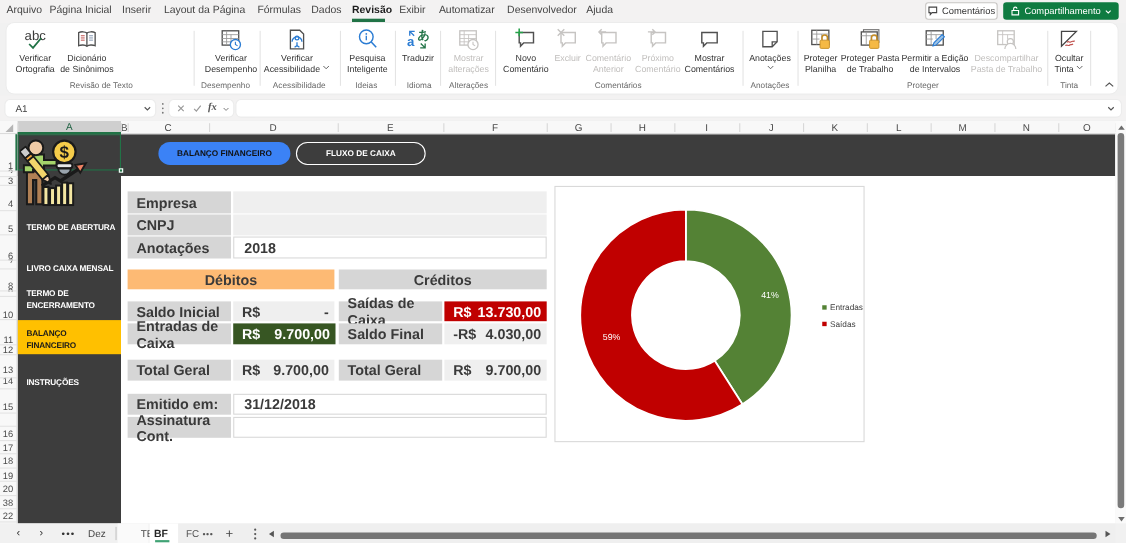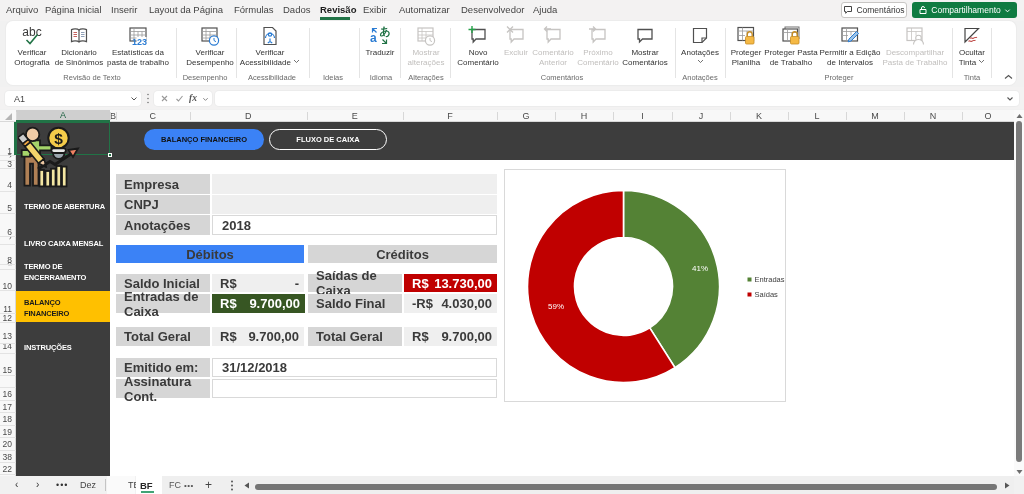--- a/index.html
+++ b/index.html
@@ -86,31 +86,20 @@
       <div class="ric">
         <svg width="22" height="22" viewBox="0 0 22 22">
           <path d="M11 5 C9.5 3.6 5.5 3.6 3.5 4.6 V16.6 C5.5 15.6 9.5 15.6 11 17 C12.5 15.6 16.5 15.6 18.5 16.6 V4.6 C16.5 3.6 12.5 3.6 11 5 Z" fill="#fff" stroke="#505050" stroke-width="1.2"></path>
           <path d="M11 5 V17" stroke="#505050" stroke-width="1.2"></path>
           <path d="M5.5 7.5 h3.5 M5.5 9.5 h3.5 M5.5 11.5 h3.5" stroke="#c0504d" stroke-width="0.9"></path>
           <path d="M13 7.5 h3.5 M13 9.5 h3.5 M13 11.5 h3.5" stroke="#8496b0" stroke-width="0.9"></path>
         </svg>
       </div>
       <div class="rlb">Dicionário<br>de Sinônimos</div>
     </div>
-<div class="rbtn" style="left:92px;width:80px">
-      <div class="ric">
-        <svg width="22" height="22" viewBox="0 0 22 22">
-          <rect x="3" y="3" width="16" height="13" fill="#fff" stroke="#505050" stroke-width="1.2"></rect>
-          <path d="M3 6.5 h16 M7 3 v13 M11 6.5 v9.5 M15 6.5 v9.5 M3 10 h16 M3 13 h16" stroke="#9a9a9a" stroke-width="0.8"></path>
-          <rect x="9.5" y="12" width="10" height="8" fill="#fff"></rect>
-          <text x="20" y="19.5" font-size="9" font-weight="bold" fill="#2b7cd3" text-anchor="end" font-family="Liberation Sans">123</text>
-        </svg>
-      </div>
-      <div class="rlb">Estatísticas da<br>pasta de trabalho</div>
-    </div>
 <div class="rbtn" style="left:174px;width:60px">
       <div class="ric">
         <svg width="22" height="22" viewBox="0 0 22 22">
           <rect x="3" y="3" width="15" height="13" fill="#fff" stroke="#505050" stroke-width="1.2"></rect>
           <path d="M3 6.5 h15 M7 3 v13 M11 6.5 v9.5 M3 10 h15 M3 13 h11" stroke="#9a9a9a" stroke-width="0.8"></path>
           <circle cx="15" cy="15.5" r="4.6" fill="#fff" stroke="#2b7cd3" stroke-width="1.2"></circle>
           <path d="M15 13 v2.5 l2 1.2" fill="none" stroke="#2b7cd3" stroke-width="1"></path>
         </svg>
       </div>
       <div class="rlb">Verificar<br>Desempenho</div>
@@ -119,20 +108,31 @@
       <div class="ric">
         <svg width="22" height="22" viewBox="0 0 22 22">
           <path d="M5 2.5 h8.5 l3.5 3.5 v13.5 h-12 z" fill="#fff" stroke="#505050" stroke-width="1.2"></path>
           <circle cx="11" cy="9.5" r="1.7" fill="none" stroke="#2b7cd3" stroke-width="1.2"></circle>
           <path d="M6.5 13 a4.5 4.5 0 0 1 9 0 M11 13.5 v3 M8.8 18 l2.2 -1.5 l2.2 1.5" fill="none" stroke="#2b7cd3" stroke-width="1.2"></path>
         </svg>
       </div>
       <div class="rlb">Verificar<br>Acessibilidade <svg width="7" height="5" viewBox="0 0 8 6" style="vertical-align:1px">
           <path d="M1 1.2 L4 4.2 L7 1.2" fill="none" stroke="#555" stroke-width="1"></path>
         </svg></div>
+    </div>
+<div class="rbtn" style="left:300px;width:56px">
+      <div class="ric">
+        <svg width="22" height="22" viewBox="0 0 22 22">
+          <circle cx="10" cy="8.5" r="6.2" fill="#fff" stroke="#2b7cd3" stroke-width="1.3"></circle>
+          <circle cx="10" cy="5.8" r="0.8" fill="#2b7cd3"></circle>
+          <path d="M10 7.5 v4" stroke="#2b7cd3" stroke-width="1.2"></path>
+          <path d="M14.5 13.2 L19 18" stroke="#2b7cd3" stroke-width="1.4"></path>
+        </svg>
+      </div>
+      <div class="rlb">Pesquisa<br>Inteligente</div>
     </div>
 <div class="rbtn" style="left:352px;width:44px">
       <div class="ric">
         <svg width="22" height="22" viewBox="0 0 22 22">
           <text x="10.5" y="10" font-size="11" font-weight="bold" fill="#217346" font-family="Liberation Sans">あ</text>
           <text x="1" y="17" font-size="12" font-weight="bold" fill="#2b7cd3" font-family="Liberation Sans">a</text>
           <path d="M8 3.5 h-4.5 v4 M3.5 3.5 l4 4" fill="none" stroke="#2b7cd3" stroke-width="1.2"></path>
           <path d="M13 18.5 h4.5 v-4 M17.5 18.5 l-4 -4" fill="none" stroke="#217346" stroke-width="1.2"></path>
         </svg>
       </div>
@@ -447,21 +447,21 @@
 <text x="40.5" y="19.5" font-size="15.5" font-weight="bold" fill="#1a1a1a" text-anchor="middle" font-family="Liberation Sans">$</text>
 <rect x="33.4" y="24.4" width="14.4" height="4.4" rx="2.2" fill="#e8e8e8" stroke="#1a1a1a" stroke-width="1.7"></rect>
 <path d="M35 29.2 h11.4 a5.7 5.7 0 0 1 -11.4 0 z" fill="#9aa4ad" stroke="#1a1a1a" stroke-width="1.7"></path>
 </svg>
 <div class="cell lab" style="left:100px;top:52px;width:94px;height:20px">Empresa</div>
 <div class="cell" style="left:196px;top:52px;width:285px;height:20px;background:#efefef;justify-content:flex-start;padding-left:9px;color:#3a3a3a"></div>
 <div class="cell lab" style="left:100px;top:73px;width:94px;height:19px">CNPJ</div>
 <div class="cell" style="left:196px;top:73px;width:285px;height:19px;background:#efefef;justify-content:flex-start;padding-left:9px;color:#3a3a3a"></div>
 <div class="cell lab" style="left:100px;top:93px;width:94px;height:20px">Anotações</div>
 <div class="cell" style="left:196px;top:93px;width:285px;height:20px;background:#fff;border:1px solid #d9d9d9;justify-content:flex-start;padding-left:9px;color:#3a3a3a">2018</div>
-<div class="cell" style="left:100px;top:123px;width:188px;height:18px;background:#3b82f6;justify-content:center">Débitos</div>
+<div class="cell" style="left:100px;top:123px;width:188px;height:18px;background:#fdba74;justify-content:center">Débitos</div>
 <div class="cell" style="left:292px;top:123px;width:189px;height:18px;background:#d6d6d6;justify-content:center">Créditos</div>
 <div class="cell lab" style="left:100px;top:152px;width:94px;height:18px">Saldo Inicial</div>
 <div class="cell" style="left:196px;top:152px;width:92px;height:18px;background:#efefef;color:#3a3a3a;justify-content:space-between;padding:0 5px 0 8px">
       <span>R$</span>
       <span>-</span>
     </div>
 <div class="cell lab" style="left:292px;top:152px;width:94px;height:18px">Saídas de Caixa</div>
 <div class="cell" style="left:388px;top:152px;width:93px;height:18px;background:#c00000;color:#fff;justify-content:space-between;padding:0 5px 0 8px">
       <span>R$</span>
       <span>13.730,00</span>

